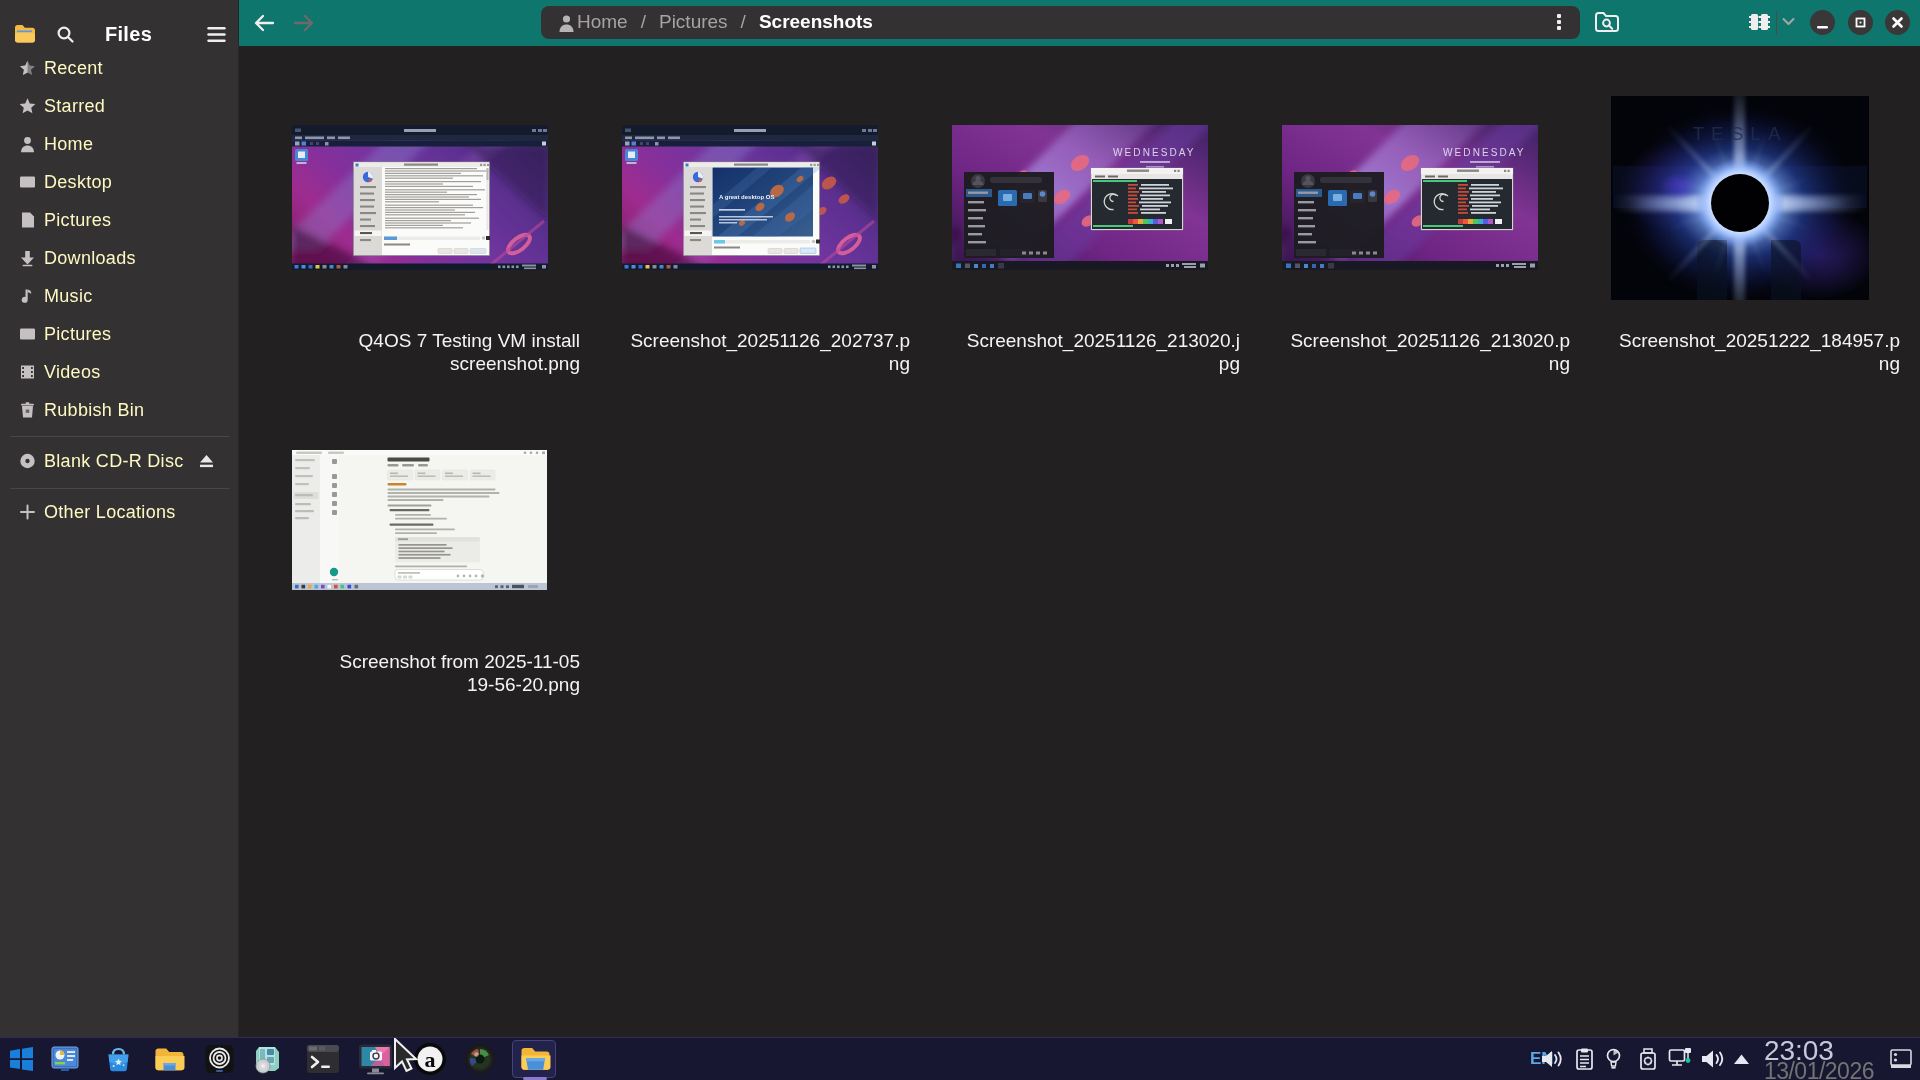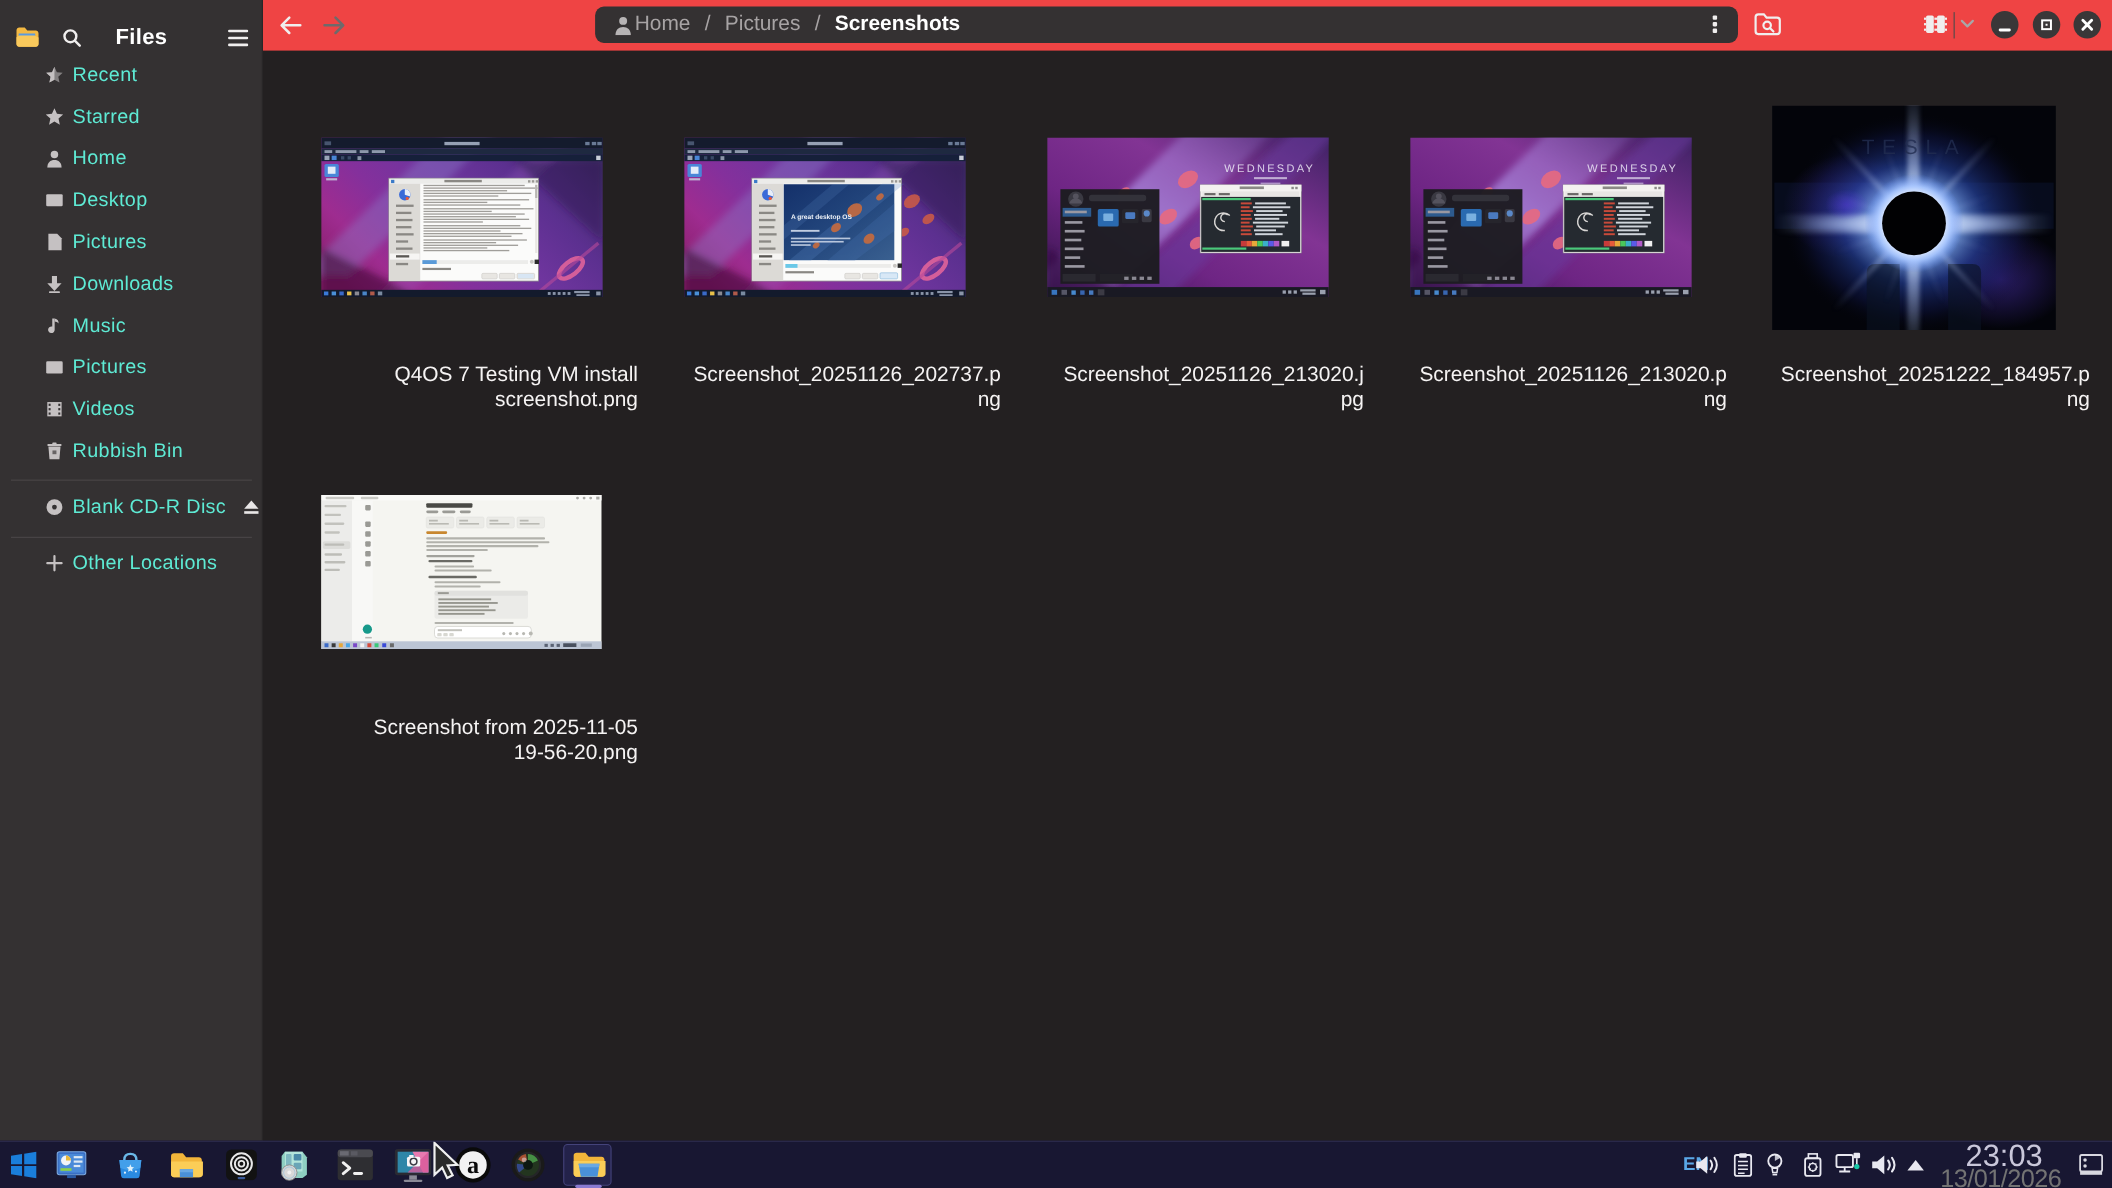--- a/index.html
+++ b/index.html
@@ -3,35 +3,35 @@
 <meta charset="utf-8">
 <style>
   * { margin:0; padding:0; box-sizing:border-box; }
   html,body { width:1920px; height:1080px; overflow:hidden; background:#232021;
     font-family:"Liberation Sans", sans-serif; }
   .abs { position:absolute; }
   
   #win { position:absolute; left:0; top:0; width:1920px; height:1037px; background:#232021; }
   #sidebar { position:absolute; left:0; top:0; width:239px; height:1037px; background:#343132; border-right:1px solid #282627; }
   #sbhead { position:absolute; left:0; top:12px; width:239px; height:46px; }
-  #mainhead { position:absolute; left:239px; top:0; width:1681px; height:46px; background:#ef4444; }
+  #mainhead { position:absolute; left:239px; top:0; width:1681px; height:46px; background:#0f766e; }
   #content { position:absolute; left:239px; top:46px; width:1681px; height:991px; background:#232021; }
-  .sbrow { position:absolute; left:0; width:239px; height:38px; color:#5eead4; font-size:18px;margin-left:22px; }
+  .sbrow { position:absolute; left:0; width:239px; height:38px; color:#fef9c3; font-size:18px; }
   .sbrow .txt { position:absolute; left:44px; top:50%; transform:translateY(-50%); letter-spacing:0.3px; }
   .sbrow .ic { position:absolute; left:19px; top:50%; transform:translateY(-50%); width:17px; height:17px; }
   .sep { position:absolute; left:10px; width:219px; height:1px; background:#4a4647; }
   .cap { position:absolute; width:320px; text-align:right; color:#f5f3f3; font-size:19px; line-height:22.5px; }
   .thumb { position:absolute; }
   
   .hic { position:absolute; }
   .wbtn { position:absolute; top:10px; width:25px; height:25px; border-radius:50%; background:#3a3738; }
   
   #taskbar { position:absolute; left:0; top:1037px; width:1920px; height:43px; background:#181732; border-top:1px solid #2e2d50; }
   .tbi { position:absolute; top:50%; transform:translateY(-50%); }
-  #clock { position:absolute; right:46px; top:0px; text-align:right; }
+  #clock { position:absolute; right:46px; top:0px; }
   #clock .t { font-size:28px; color:#c9c7da; line-height:25px; padding-right:17px; }
   #clock .d { font-size:23px; color:#737373; line-height:17px; letter-spacing:-0.5px; }
 </style>
 </head>
 <body>
 <div id="win">
   <div id="content">
 
     <div class="cap" style="left:21px;top:284px">Q4OS 7 Testing VM install<br>screenshot.png</div>
     <div class="cap" style="left:351px;top:284px">Screenshot_20251126_202737.p<br>ng</div>

